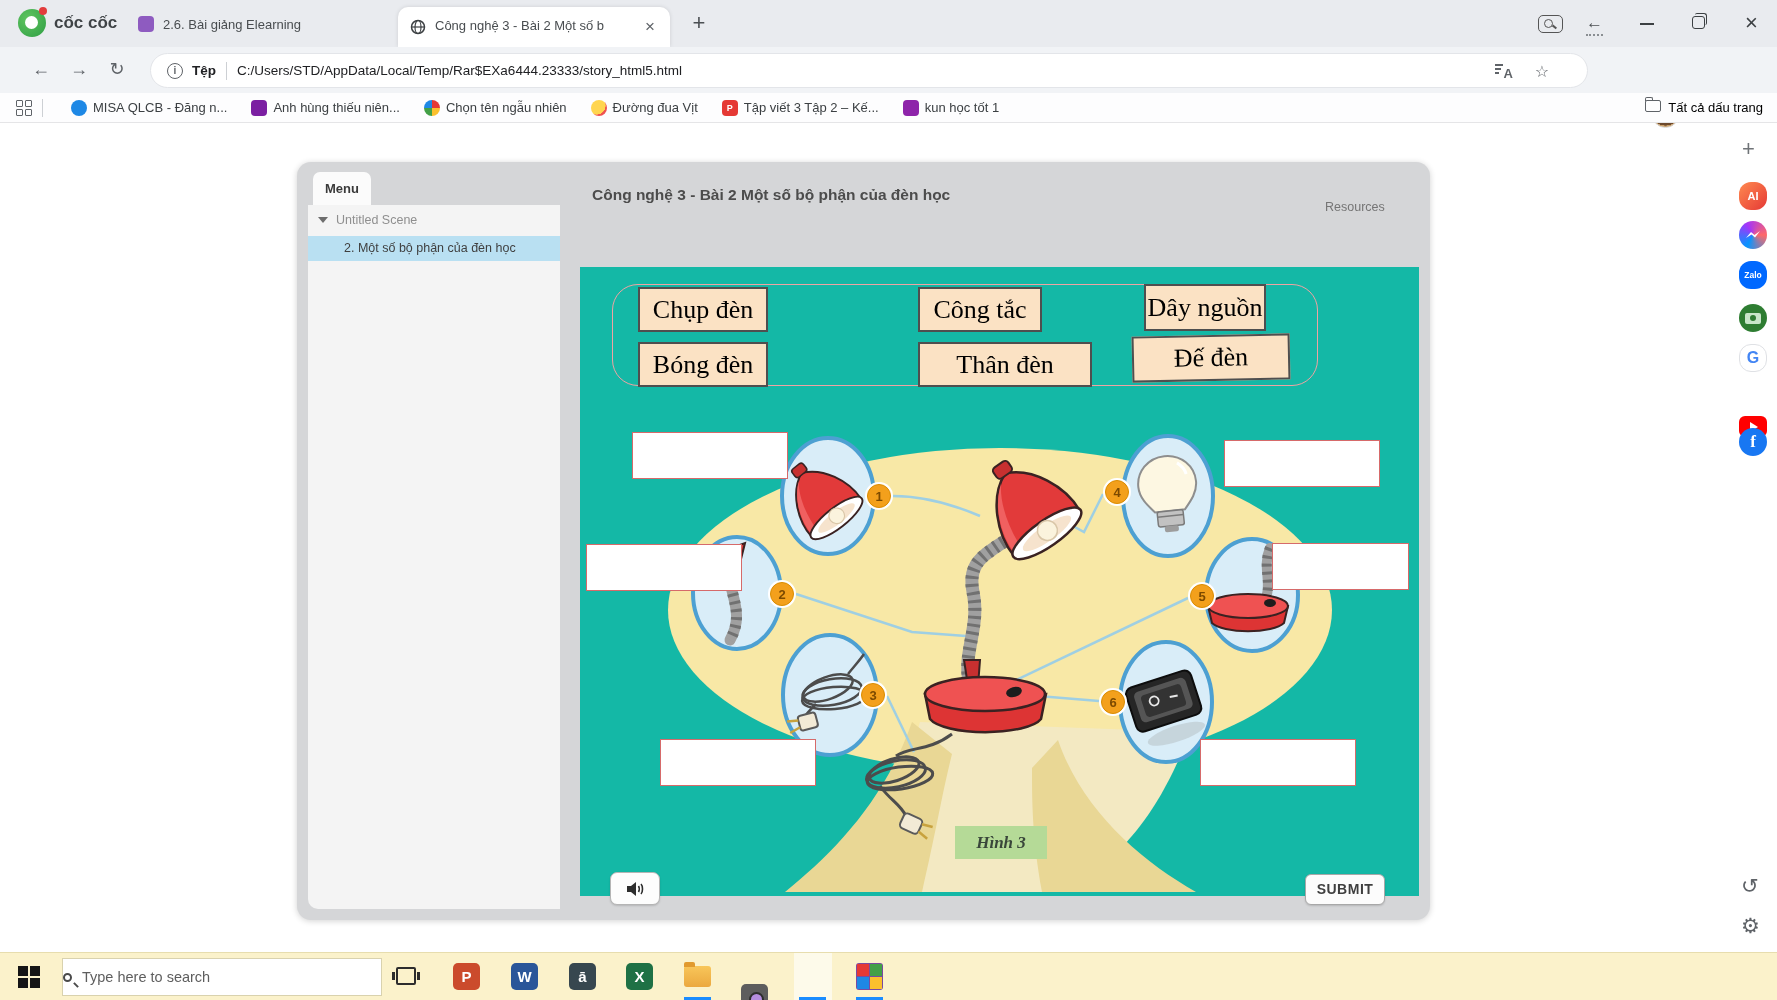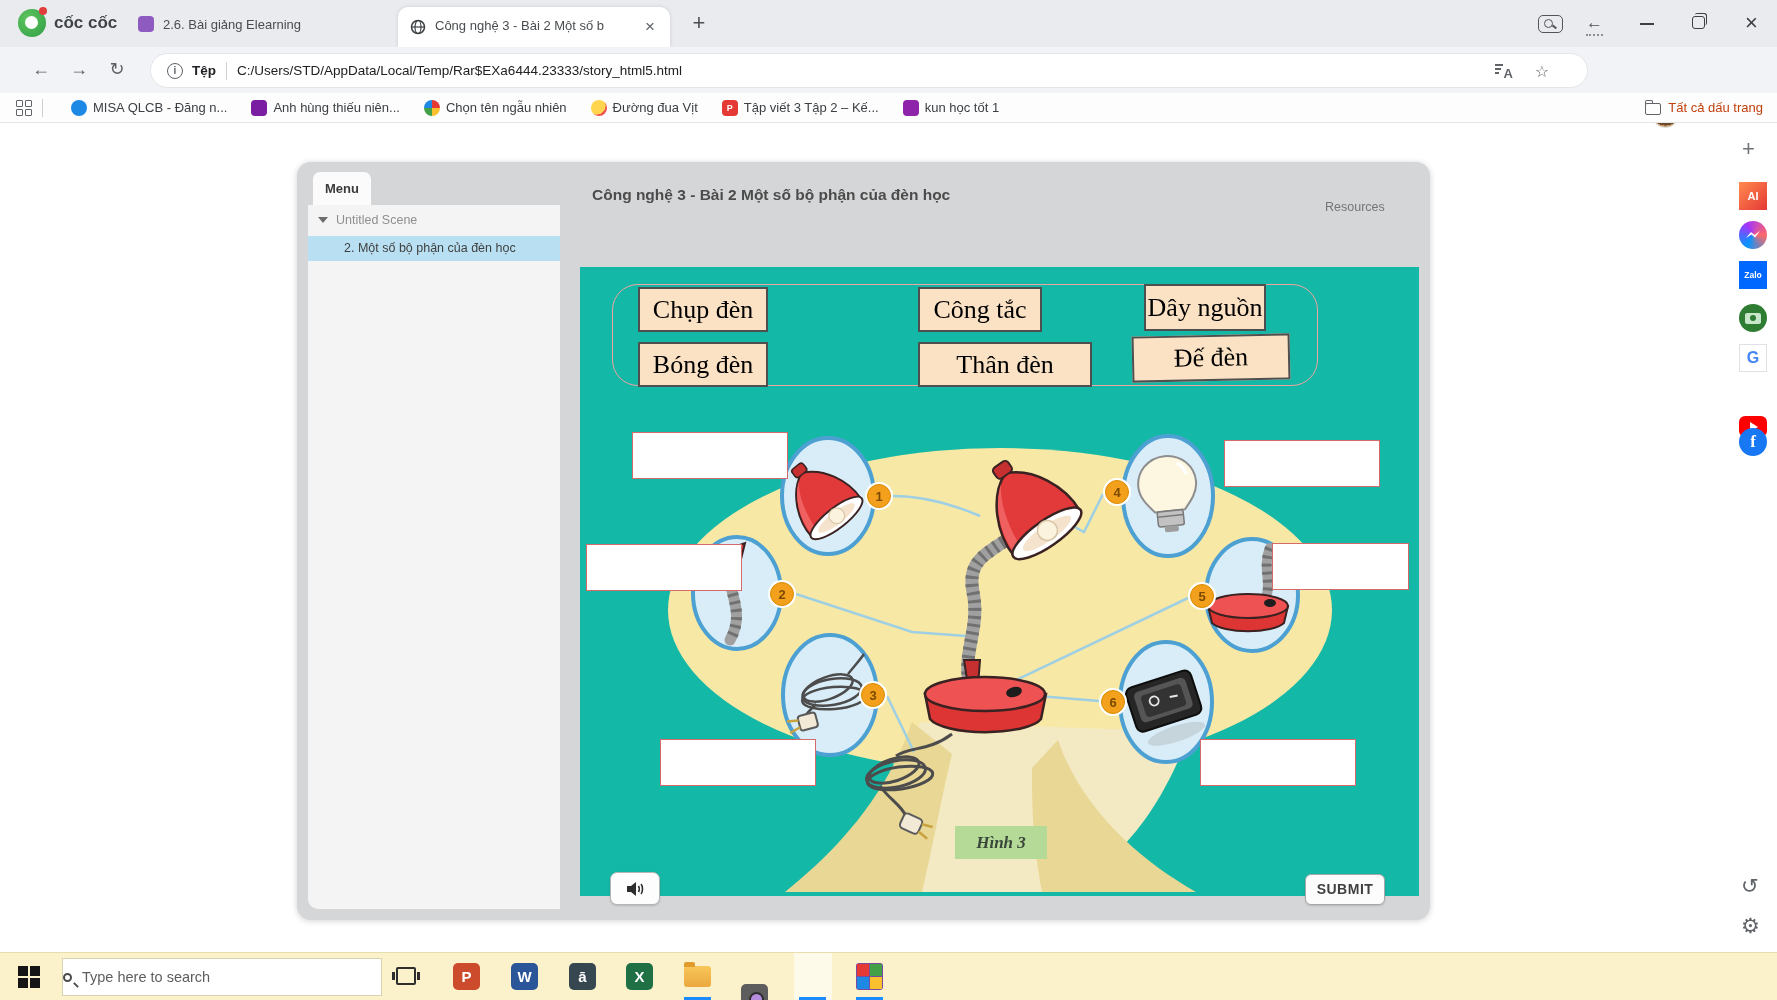--- a/index.html
+++ b/index.html
@@ -52,27 +52,27 @@
   #dl-ic .bar { width:12px; height:2px; background:#5f6368; margin:1px auto 0; }
   #menu-ic { left:1746px; top:61px; }
   #menu-ic i { display:block; width:16px; height:2px; background:#5f6368; margin-bottom:3.5px; }
 
   #bookmarksrow { left:0; top:93px; width:1777px; height:30px; background:#fdfdfe; border-bottom:1px solid #e5e5e7; display:flex; align-items:center; }
   #appsgrid { margin-left:16px; display:grid; grid-template-columns:7px 7px; grid-gap:2px; }
   #appsgrid i { width:7px; height:7px; border:1.6px solid #5f6368; border-radius:1px; }
   .bm { display:flex; align-items:center; gap:6px; font-size:13px; color:#3c4043; white-space:nowrap; }
   .bm-ic { width:16px; height:16px; border-radius:4px; flex:0 0 auto; }
   #bmlist { display:flex; gap:24px; margin-left:18px; align-items:center; }
-  #bm-all { position:absolute; right:14px; display:flex; align-items:flex-end; gap:7px; font-size:13px; color:#c2410c; }
+  #bm-all { position:absolute; right:14px; display:flex; align-items:flex-start; gap:7px; font-size:13px; color:#000000; }
   .folder-ic { width:16px; height:12px; border:1.6px solid #5f6368; border-radius:2px; position:relative; }
   .folder-ic::before { content:""; position:absolute; left:-1px; top:-4px; width:6px; height:3px; border:1.6px solid #5f6368; border-bottom:none; border-radius:2px 2px 0 0; }
 
   
   .side-ic { left:1739px; width:28px; height:28px; }
-  .r8 { border-radius:0; }
+  .r8 { border-radius:12px; }
   .circ { border-radius:50%; }
   .ic-center { display:flex; align-items:center; justify-content:center; color:#fff; font-weight:bold; }
   #plus-side { left:1742px; top:136px; font-size:22px; color:#707478; }
   #ai-ic { top:182px; background:linear-gradient(135deg,#ff8a50,#e53935); font-size:11px; }
   #msgr-ic { top:221px; background:conic-gradient(from 210deg,#0695ff,#a334fa,#ff6968,#0695ff); }
   #zalo-ic { top:261px; background:#0068ff; font-size:8.5px; }
   #cam-ic { top:304px; background:#2e7d32; position:relative; }
   #cam-ic::before { content:""; position:absolute; left:6px; top:9px; width:16px; height:11px; border-radius:2px; background:#c8e6c9; }
   #cam-ic::after { content:""; position:absolute; left:11px; top:11px; width:6px; height:6px; border-radius:50%; background:#2e7d32; }
   #goog-ic { top:344px; background:#fff; border:1px solid #dfe1e5; color:#4285f4; font-size:16px; }

